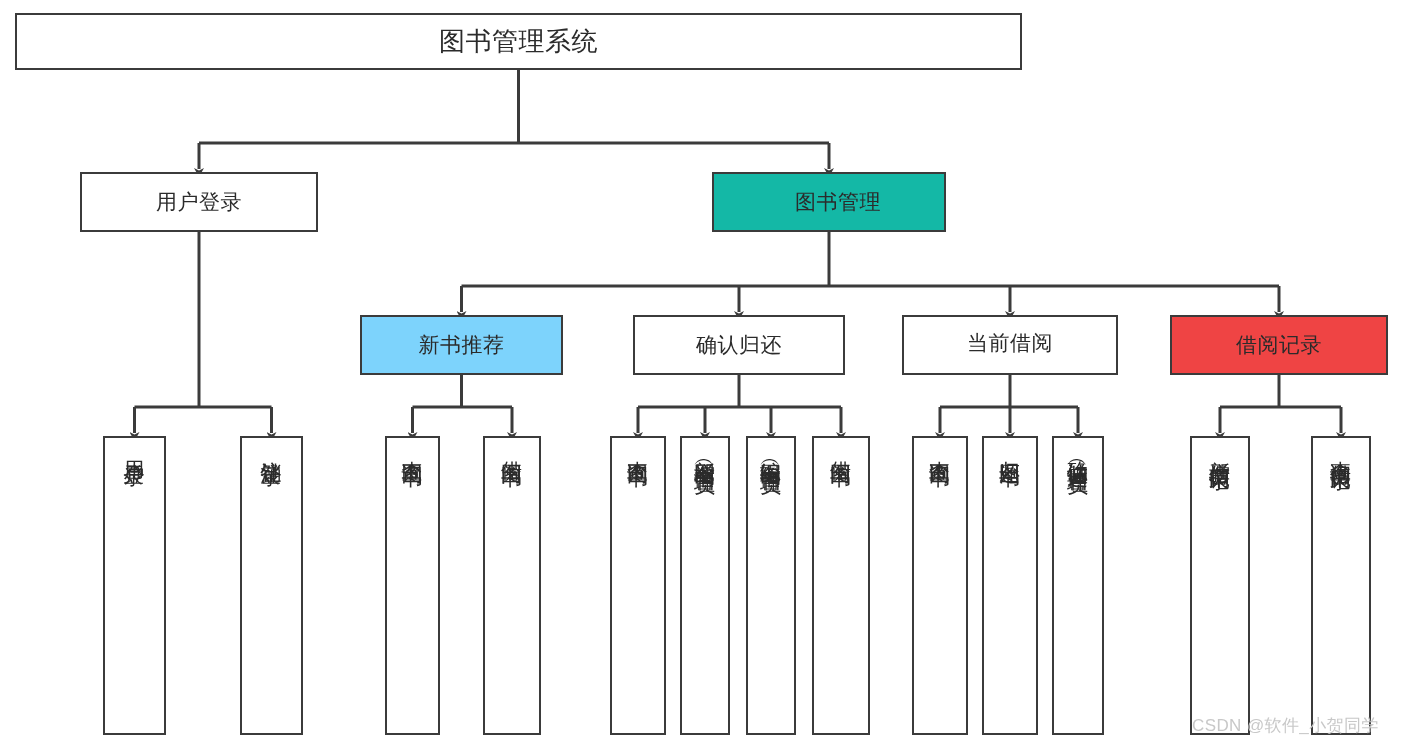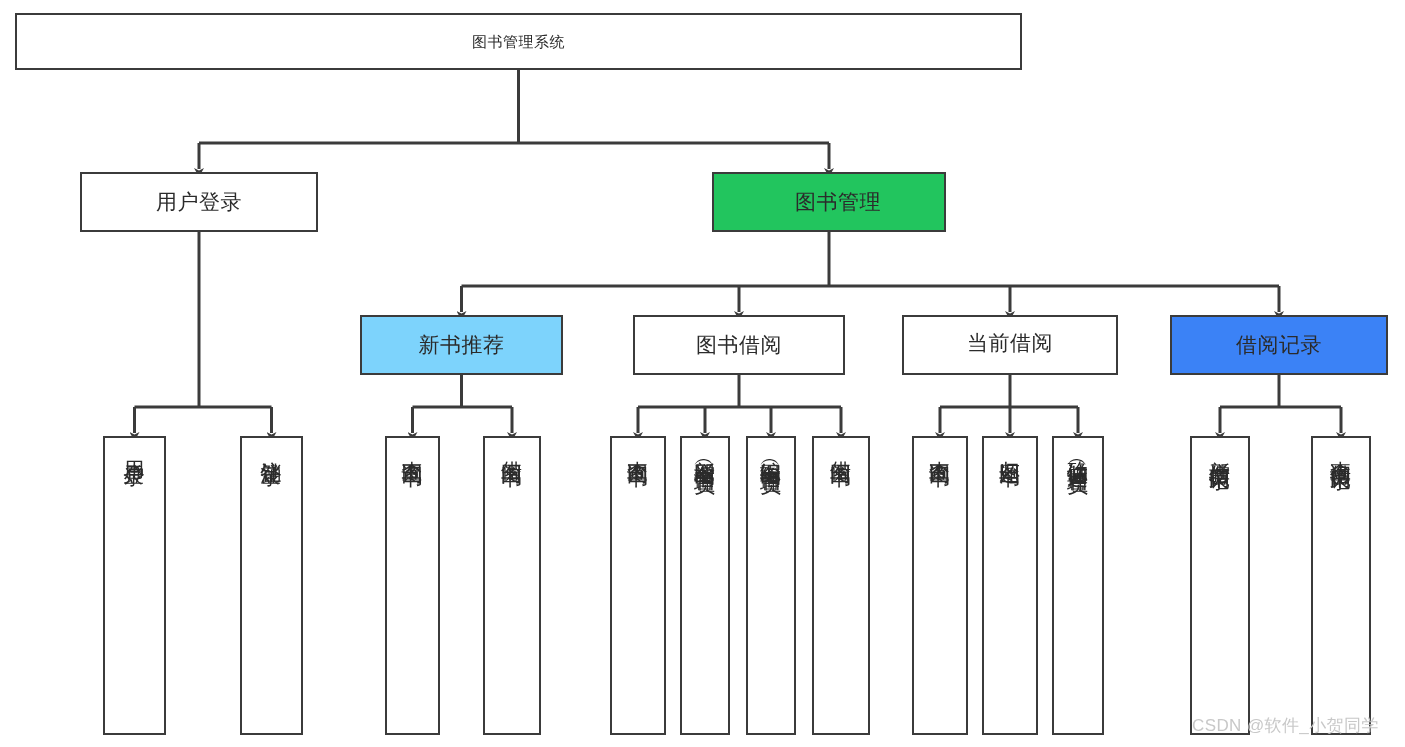--- a/index.html
+++ b/index.html
@@ -24,21 +24,21 @@
     display:block;
     text-align:center;
     line-height:1.18;
     letter-spacing:0.5px;
   }
   
   .node.horiz .label{
     writing-mode:horizontal-tb;
     font-size:21px;
   }
-  .node.horiz.root .label{font-size:15px;}
+  .node.horiz.root .label{font-size:26px;}
   
   .node.vert{
     align-items:flex-start;
     justify-content:center;
     padding-top:6px;
   }
   .node.vert .label{
     writing-mode:vertical-rl;
     text-orientation:upright;
     font-size:21px;
@@ -102,33 +102,33 @@
       </g>
   </svg>
 
   <div id="node-layer">
       <div class="node horiz root" style="left: 15px; top: 13px; width: 1007px; height: 57px; border-color: rgb(59, 59, 59); background: rgb(255, 255, 255); color: rgb(43, 43, 43);">
         <span class="label">图书管理系统</span>
       </div>
       <div class="node horiz" style="left: 80px; top: 172px; width: 238px; height: 60px; border-color: rgb(59, 59, 59); background: rgb(255, 255, 255); color: rgb(43, 43, 43);">
         <span class="label">用户登录</span>
       </div>
-      <div class="node horiz" style="left: 712px; top: 172px; width: 234px; height: 60px; border-color: rgb(59, 59, 59); background: #22c55e; color: rgb(43, 43, 43); padding-left: 18px;">
+      <div class="node horiz" style="left: 712px; top: 172px; width: 234px; height: 60px; border-color: rgb(59, 59, 59); background: #14b8a6; color: rgb(43, 43, 43); padding-left: 18px;">
         <span class="label">图书管理</span>
       </div>
       <div class="node horiz" style="left: 360px; top: 315px; width: 203px; height: 60px; border-color: rgb(59, 59, 59); background: #7dd3fc; color: rgb(43, 43, 43);">
         <span class="label">新书推荐</span>
       </div>
       <div class="node horiz" style="left: 633px; top: 315px; width: 212px; height: 60px; border-color: rgb(59, 59, 59); background: rgb(255, 255, 255); color: rgb(43, 43, 43);">
-        <span class="label">图书借阅</span>
+        <span class="label">确认归还</span>
       </div>
       <div class="node horiz" style="left: 902px; top: 315px; width: 216px; height: 60px; border-color: rgb(59, 59, 59); background: rgb(255, 255, 255); color: rgb(43, 43, 43); font-family: Liberation Mono, monospace;">
         <span class="label">当前借阅</span>
       </div>
-      <div class="node horiz" style="left: 1170px; top: 315px; width: 218px; height: 60px; border-color: rgb(59, 59, 59); background: #3b82f6; color: rgb(43, 43, 43);">
+      <div class="node horiz" style="left: 1170px; top: 315px; width: 218px; height: 60px; border-color: rgb(59, 59, 59); background: #ef4444; color: rgb(43, 43, 43);">
         <span class="label">借阅记录</span>
       </div>
       <div class="node vert" style="left: 103px; top: 436px; width: 63px; height: 299px; border-color: rgb(59, 59, 59); background: rgb(255, 255, 255); color: rgb(43, 43, 43);">
         <span class="label">用户登录</span>
       </div>
       <div class="node vert" style="left: 240px; top: 436px; width: 63px; height: 299px; border-color: rgb(59, 59, 59); background: rgb(255, 255, 255); color: rgb(43, 43, 43);">
         <span class="label">注销登录</span>
       </div>
       <div class="node vert" style="left: 385px; top: 436px; width: 55px; height: 299px; border-color: rgb(59, 59, 59); background: rgb(255, 255, 255); color: rgb(43, 43, 43);">
         <span class="label">查询图书</span>

